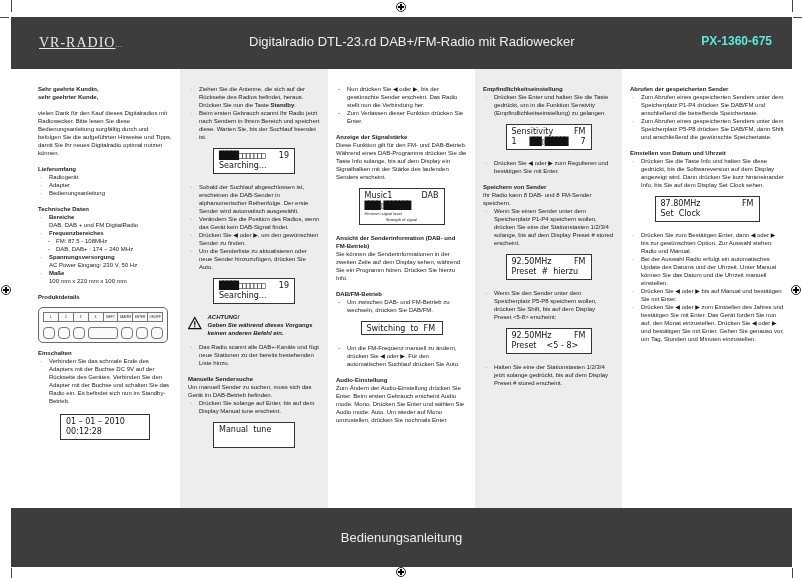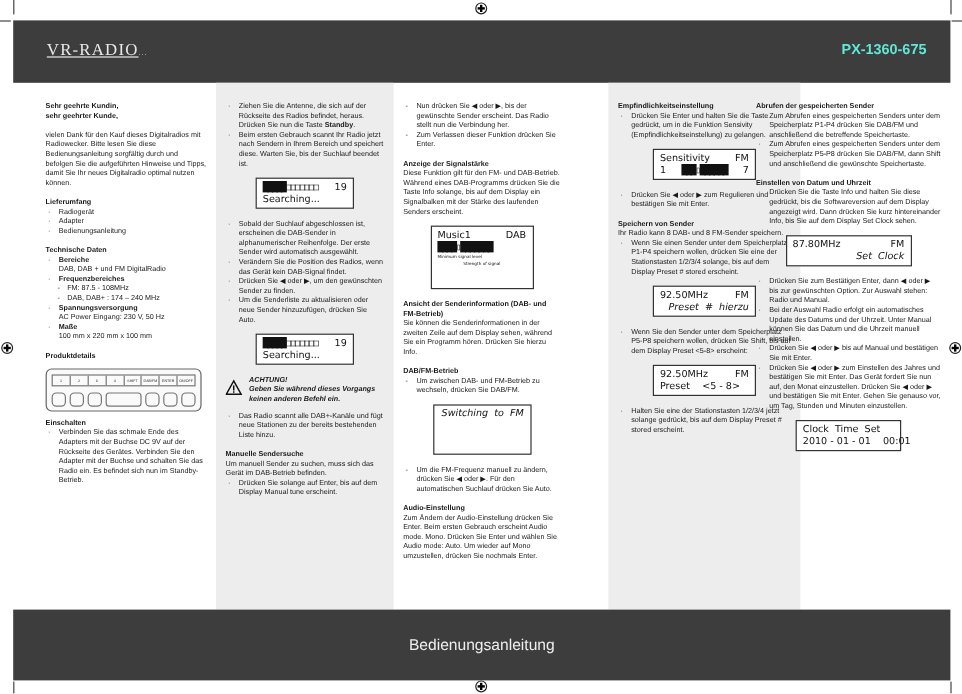--- a/index.html
+++ b/index.html
@@ -17,38 +17,38 @@
   .logo small { font-size: 6px; }
   .htitle { position: absolute; left: 238px; top: 17px; font-size: 13px; color: #f0f0f0; font-weight: normal; }
   .hcode { position: absolute; right: 20px; top: 17px; font-size: 12px; font-weight: bold; color: #5eead4; }
 
   .cols { position: absolute; left: 11px; top: 69px; width: 781px; height: 439px; }
   .col { position: absolute; top: 0; height: 439px; padding: 16px 8px 0 27px; font-size: 6px; line-height: 8px; }
   .col.shade { background: #ededed; }
   .c1 { left: 0; width: 169px; }
   .c2 { left: 169px; width: 148px; padding-left: 8px; }
   .c3 { left: 317px; width: 147px; padding-left: 8px; }
-  .c4 { left: 464px; width: 160px; padding-left: 8px; margin-left: 32px; }
+  .c4 { left: 464px; width: 147px; padding-left: 8px; }
   .c5 { left: 611px; width: 170px; padding-left: 8px; }
 
   h4 { font-size: 6px; font-weight: bold; margin-top: 8px; line-height: 8px; }
   h4.first { margin-top: 0; }
   p { margin: 0; }
   .gap { height: 8px; }
   ul { list-style: none; }
   li { position: relative; padding-left: 11px; }
   li::before { content: "·"; position: absolute; left: 2px; top: 0; }
   ul.dash li::before { content: "-"; }
   ul.sub li { padding-left: 18px; }
   ul.sub li::before { content: "-"; left: 10px; }
   b { font-weight: bold; }
 
   .lcd { margin: 7px auto 9px; border: 1px solid #333; background: #fff; font-size: 8px; line-height: 10px; padding: 2px 5px; font-family: "DejaVu Sans", sans-serif; color: #111; }
   .lcd .row { display: flex; justify-content: space-between; white-space: pre; }
-  .lcd .center { text-align: right; font-style: italic; }
+  .lcd .center { text-align: left; }
   .bars { letter-spacing: -1px; font-family: "DejaVu Sans Mono", monospace; font-size: 8px; }
 
   .warn { display: flex; align-items: flex-start; gap: 6px; margin: 4px 0 6px; }
   .warn-txt { font-style: italic; font-weight: bold; }
 
   .device { margin: 6px 0 6px; width: 130px; height: 36px; border: 1px solid #666; border-radius: 5px; position: relative; background: #fafafa; }
   .device .keys { position: absolute; left: 4px; top: 4px; right: 4px; height: 10px; border: 1px solid #777; display: flex; }
   .device .keys span { flex: 1; border-right: 1px solid #777; font-size: 3px; text-align: center; line-height: 9px; }
   .device .knobs { position: absolute; left: 4px; top: 19px; right: 4px; height: 12px; display: flex; gap: 3px; }
   .device .knobs span { width: 12px; height: 12px; border: 1px solid #777; border-radius: 4px; }
@@ -66,20 +66,21 @@
 <div class="crop" style="left:793px;top:17px;width:9px;height:1px;"></div>
 <div class="crop" style="left:11px;top:568px;width:1px;height:10px;"></div>
 <div class="crop" style="left:792px;top:568px;width:1px;height:10px;"></div>
 <div class="reg" style="left:396px;top:2px;"></div>
 <div class="reg" style="left:396px;top:567px;"></div>
 <div class="reg" style="left:1px;top:285px;"></div>
 <div class="reg" style="left:791px;top:285px;"></div>
 
 <div class="header">
   <div class="logo"><span class="u">VR-RADIO</span><small>...</small></div>
+  <div class="htitle">Digitalradio DTL-23.rd DAB+/FM-Radio mit Radiowecker</div>
   <div class="hcode">PX-1360-675</div>
 </div>
 
 <div class="cols">
 
   <div class="col c1">
     <h4 class="first">Sehr geehrte Kundin,</h4>
     <h4 class="first">sehr geehrter Kunde,</h4>
     <div class="gap"></div>
     <p>vielen Dank für den Kauf dieses Digitalradios mit Radiowecker. Bitte lesen Sie diese Bedienungsanleitung sorgfältig durch und befolgen Sie die aufgeführten Hinweise und Tipps, damit Sie Ihr neues Digitalradio optimal nutzen können.</p>
@@ -125,20 +126,24 @@
         <span></span>
         <span></span>
         <span></span>
       </div>
     </div>
 
     <h4 style="margin-top:2px">Einschalten</h4>
     <ul>
       <li>Verbinden Sie das schmale Ende des Adapters mit der Buchse DC 9V auf der Rückseite des Gerätes. Verbinden Sie den Adapter mit der Buchse und schalten Sie das Radio ein. Es befindet sich nun im Standby-Betrieb.</li>
     </ul>
+    <div class="lcd" style="width:90px; margin-top:9px;">
+      <div class="center">01 – 01 – 2010</div>
+      <div class="center">00:12:28</div>
+    </div>
   </div>
 
   <div class="col c2 shade">
     <ul>
       <li><span>Ziehen Sie die Antenne, die sich auf der Rückseite des Radios befindet, heraus. Drücken Sie nun die Taste </span><b>Standby</b>.</li>
       <li>Beim ersten Gebrauch scannt Ihr Radio jetzt nach Sendern in Ihrem Bereich und speichert diese. Warten Sie, bis der Suchlauf beendet ist.</li>
     </ul>
     <div class="lcd" style="width:82px;">
       <div class="row"><span class="bars">█████□□□□□□□</span><span>19</span></div>
       <div>Searching...</div>
@@ -165,42 +170,45 @@
       </div>
     </div>
     <ul>
       <li>Das Radio scannt alle DAB+-Kanäle und fügt neue Stationen zu der bereits bestehenden Liste hinzu.</li>
     </ul>
     <h4>Manuelle Sendersuche</h4>
     <p>Um manuell Sender zu suchen, muss sich das Gerät im DAB-Betrieb befinden.</p>
     <ul>
       <li>Drücken Sie solange auf Enter, bis auf dem Display Manual tune erscheint.</li>
     </ul>
+    <div class="lcd" style="width:82px; height:26px;">
+      <div class="center" style="white-space:pre">Manual  tune</div>
+    </div>
   </div>
 
   <div class="col c3">
     <ul class="dash">
       <li>Nun drücken Sie ◀ oder ▶, bis der gewünschte Sender erscheint. Das Radio stellt nun die Verbindung her.</li>
       <li>Zum Verlassen dieser Funktion drücken Sie Enter.</li>
     </ul>
     <h4>Anzeige der Signalstärke</h4>
     <p>Diese Funktion gilt für den FM- und DAB-Betrieb. Während eines DAB-Programms drücken Sie die Taste Info solange, bis auf dem Display ein Signalbalken mit der Stärke des laufenden Senders erscheint.</p>
-    <div class="lcd" style="width:86px; padding-bottom:17px;">
+    <div class="lcd" style="width:86px; padding-bottom:1px;">
       <div class="row"><span>Music1</span><span>DAB</span></div>
       <div class="bars">████▯███████</div>
       <div style="font-size:3.5px;line-height:6px;">Minimum signal level</div>
       <div style="font-size:3.5px;line-height:6px;text-align:center;">Strength of signal</div>
     </div>
     <h4>Ansicht der Senderinformation (DAB- und FM-Betrieb)</h4>
     <p>Sie können die Senderinformationen in der zweiten Zeile auf dem Display sehen, während Sie ein Programm hören. Drücken Sie hierzu Info.</p>
     <h4>DAB/FM-Betrieb</h4>
     <ul class="dash">
       <li>Um zwischen DAB- und FM-Betrieb zu wechseln, drücken Sie DAB/FM.</li>
     </ul>
-    <div class="lcd" style="width:82px; height:42px;">
+    <div class="lcd" style="width:82px; height:14px;">
       <div class="center" style="white-space:pre">Switching  to  FM</div>
     </div>
     <ul class="dash">
       <li>Um die FM-Frequenz manuell zu ändern, drücken Sie ◀ oder ▶. Für den automatischen Suchlauf drücken Sie Auto.</li>
     </ul>
     <h4>Audio-Einstellung</h4>
     <p>Zum Ändern der Audio-Einstellung drücken Sie Enter. Beim ersten Gebrauch erscheint Audio mode. Mono. Drücken Sie Enter und wählen Sie Audio mode: Auto. Um wieder auf Mono umzustellen, drücken Sie nochmals Enter.</p>
   </div>
 
   <div class="col c4 shade">
@@ -249,22 +257,18 @@
     <div class="lcd" style="width:105px;">
       <div class="row"><span>87.80MHz</span><span>FM</span></div>
       <div class="center" style="white-space:pre">Set  Clock</div>
     </div>
     <ul>
       <li>Drücken Sie zum Bestätigen Enter, dann ◀ oder ▶ bis zur gewünschten Option. Zur Auswahl stehen: Radio und Manual.</li>
       <li>Bei der Auswahl Radio erfolgt ein automatisches Update des Datums und der Uhrzeit. Unter Manual können Sie das Datum und die Uhrzeit manuell einstellen.</li>
       <li>Drücken Sie ◀ oder ▶ bis auf Manual und bestätigen Sie mit Enter.</li>
       <li>Drücken Sie ◀ oder ▶ zum Einstellen des Jahres und bestätigen Sie mit Enter. Das Gerät fordert Sie nun auf, den Monat einzustellen. Drücken Sie ◀ oder ▶ und bestätigen Sie mit Enter. Gehen Sie genauso vor, um Tag, Stunden und Minuten einzustellen.</li>
     </ul>
-    <div class="lcd" style="width:88px;">
-      <div style="white-space:pre">Clock  Time  Set</div>
-      <div style="white-space:pre">2010 - 01 - 01    00:01</div>
-    </div>
   </div>
 </div>
 
 <div class="footer">
   <div class="ftitle">Bedienungsanleitung</div>
 </div>
 
 </body></html>

